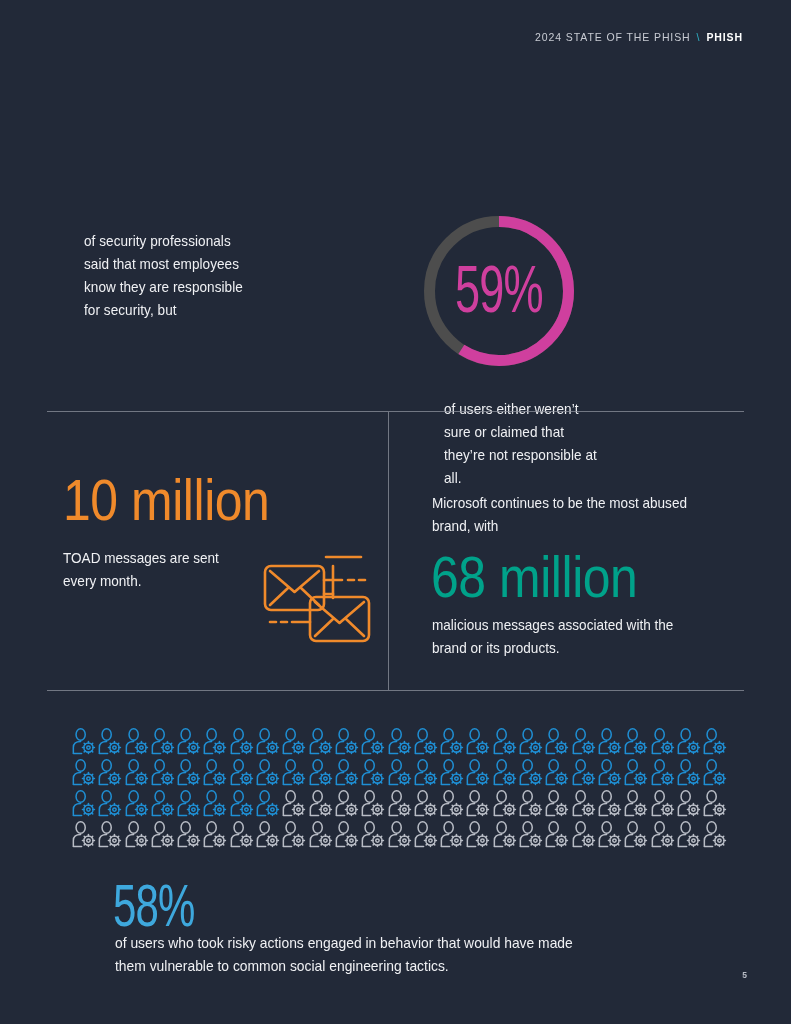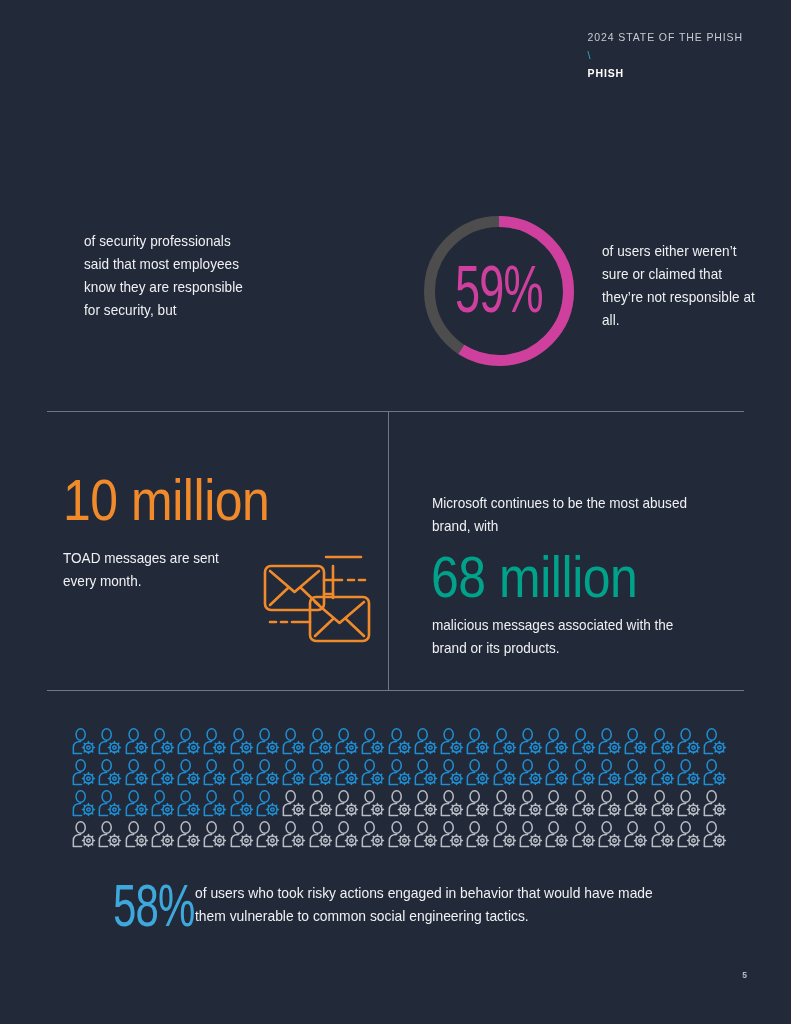--- a/index.html
+++ b/index.html
@@ -19,21 +19,20 @@
   
   .header {
     position: absolute;
     top: 31px;
     right: 48px;
     display: flex;
     align-items: baseline;
     gap: 6px;
     font-size: 10.5px;
     letter-spacing: 0.9px;
-    flex-direction: column;
   }
   .header .h-title {
     color: #c9ccd4;
     font-weight: 400;
   }
   .header .h-sep {
     color: #2fb4c9;
     font-weight: 400;
   }
   .header .h-report {
@@ -49,21 +48,21 @@
     width: 700px;
     height: 172px;
   }
   .stat-block {
     position: absolute;
     top: 0;
     display: flex;
     align-items: flex-start;
   }
   .stat-block.first { left: 12px; }
-  .stat-block.second { left: 372px; }
+  .stat-block.second { left: 372px; flex-direction: column; }
 
   .donut {
     position: relative;
     width: 158px;
     height: 158px;
     flex: none;
   }
   .donut svg { display: block; }
   .donut .pct {
     position: absolute;
@@ -192,20 +191,21 @@
   }
   .person svg { display: block; width: 26.3px; height: 30px; }
 
   
   .footer-stat {
     position: absolute;
     left: 113px;
     top: 876px;
     display: flex;
     align-items: flex-start;
+    flex-direction: column;
   }
   .footer-stat .pct58 {
     font-size: 50px;
     line-height: 1;
     font-weight: 300;
     color: #3ea8dd;
     letter-spacing: -1px;
     transform: scaleX(0.84) scaleY(1.2);
     transform-origin: left top;
     width: 80px;

